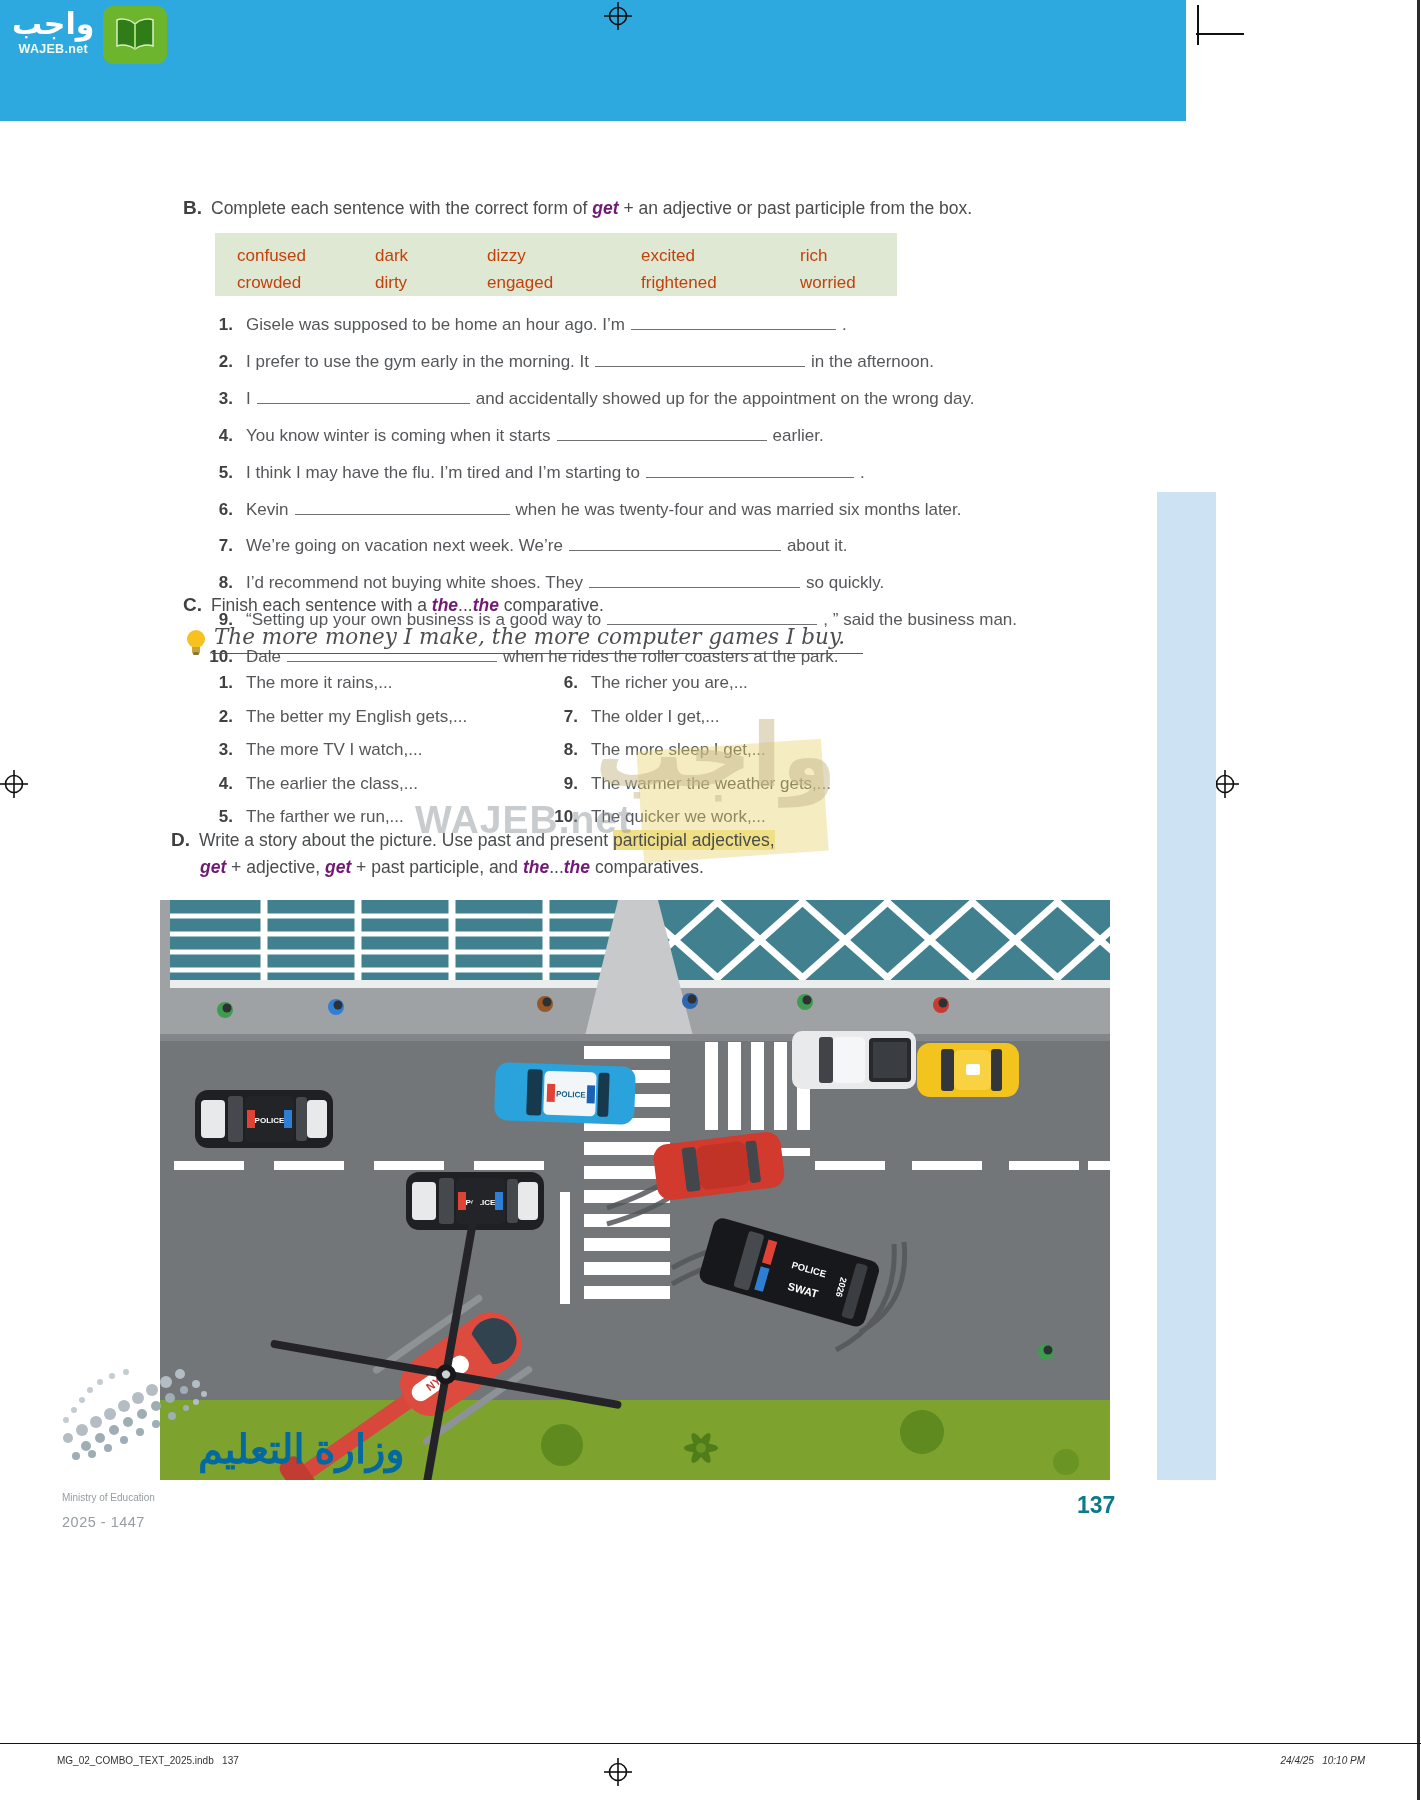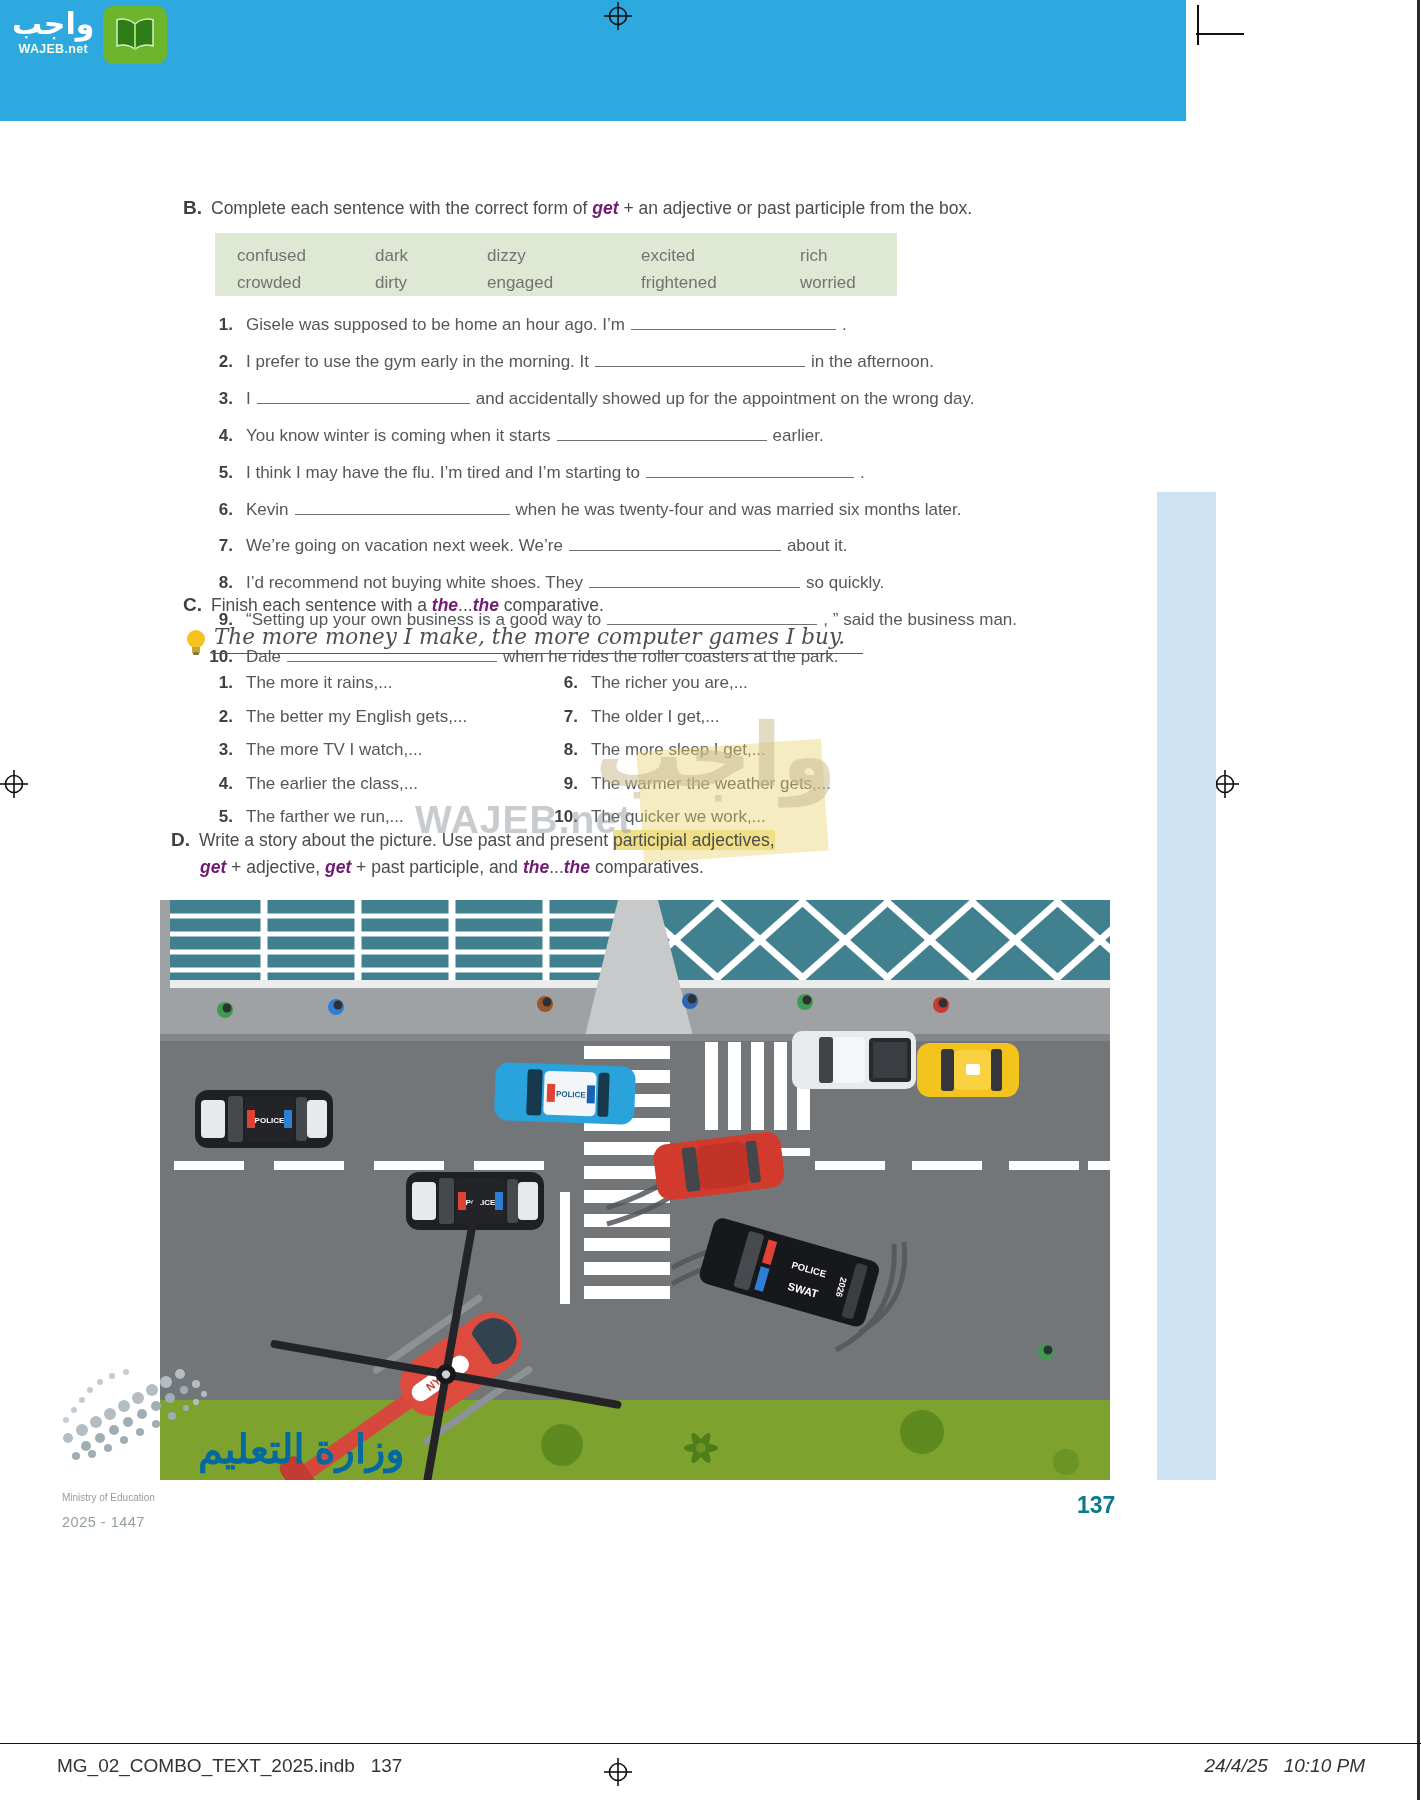--- a/index.html
+++ b/index.html
@@ -29,21 +29,21 @@
   
   .ex-head { font-size:17.5px; color:#4a4c4e; white-space:nowrap; }
   .ex-letter { font-weight:bold; font-size:19px; color:var(--heading-gray,#3f4041); margin-right:9px; }
   .kw { font-weight:bold; font-style:italic; color:#701a75; }
   .hl { background:#efdf86; }
 
   
   .word-box {
     left:215px; top:233px; width:682px; height:63px; background:var(--box-green,#dfe8d2);
     display:grid; grid-template-columns:138px 112px 154px 159px 1fr;
-    padding:10px 0 0 22px; font-size:17px; color:#737373; line-height:26px;
+    padding:10px 0 0 22px; font-size:17px; color:#c2410c; line-height:26px;
   }
 
   
   .b-items { left:183px; top:301px; }
   .b-item { line-height:25.9px; white-space:nowrap; font-size:17px;margin-top:11px; }
   .num { display:inline-block; width:50px; text-align:right; font-weight:bold; color:var(--heading-gray,#3f4041); margin-right:13px; }
   .blank { display:inline-block; border-bottom:1.4px solid #6e7073; height:13px; margin:0 6px; }
 
   
   .example {
@@ -63,21 +63,21 @@
   
   .scene { left:160px; top:900px; width:950px; height:580px; }
   #scene-svg text { font-family:"Liberation Sans",sans-serif; }
 
   
   .ministry-ar { font-family:Liberation Serif, serif; font-size:40px; font-weight:bold; color:#0369a1; }
   .ministry-name { font-size:10px; color:#939da2; }
   .ministry-years { font-size:14.5px; color:#939da2; letter-spacing:.5px; }
   .pageno { font-size:23px; font-weight:bold; color:var(--page-teal,#0c7b89); }
   .footer-rule { left:0; top:1743px; width:1421px; height:0; border-top:1.6px solid #141414; }
-  .footer-text { font-size:19px; color:#333333; white-space:pre; }
+  .footer-text { font-size:10px; color:#333333; white-space:pre; }
 </style>
 </head>
 <body>
 
 <div class="page">
 
   <div class="abs top-band"></div>
   <div class="abs logo">
     <div>
       <div class="logo-ar">واجب</div>

